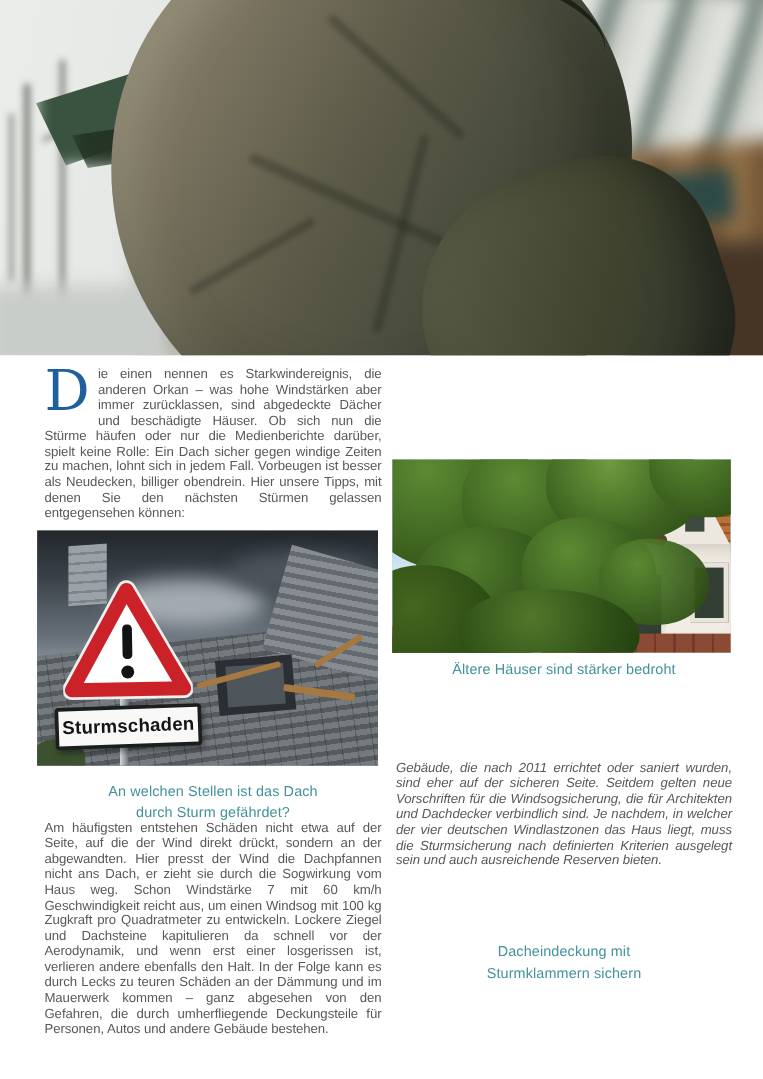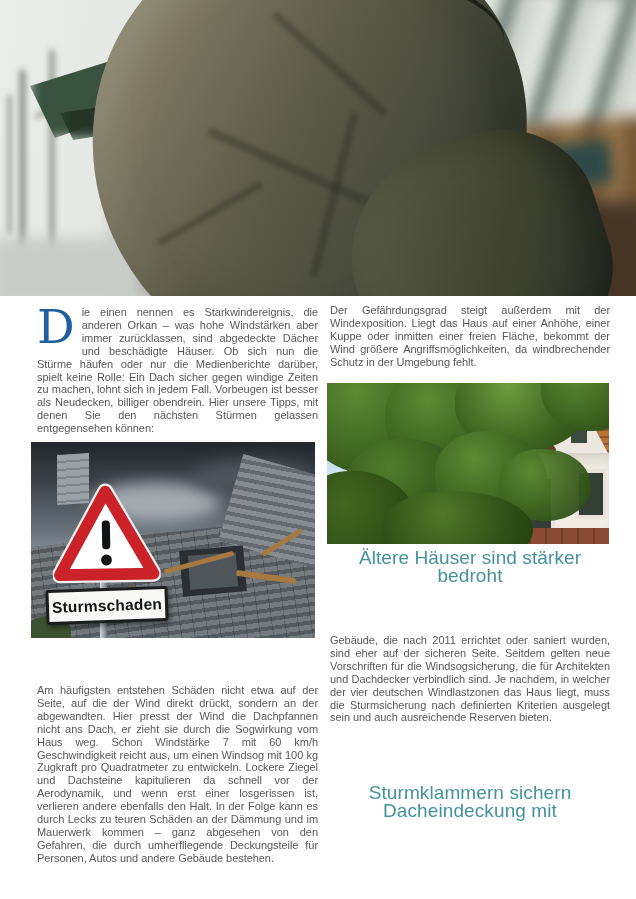--- a/index.html
+++ b/index.html
@@ -1,21 +1,21 @@
 <!DOCTYPE html>
 <html lang="de"><head>
 <meta charset="utf-8">
 <style>
   html,body{margin:0;padding:0;}
   body{width:636px;height:899px;background:#ffffff;font-family:"Liberation Sans",sans-serif;}
   .page{position:relative;width:636px;height:899px;background:#fff;overflow:hidden;}
 
   
   .para{position:absolute;color:#58585a;font-size:11px;line-height:12.9px;text-align:justify;letter-spacing:-0.05px;}
-  .heading{position:absolute;color:#43929c;font-size:19px;line-height:18.2px;text-align:center;letter-spacing:0.1px;}
+  .heading{position:absolute;color:#43929c;font-size:12px;line-height:18.2px;text-align:center;letter-spacing:0.1px;}
   .heading span{display:block;}
   .dropcap{float:left;font-family:"DejaVu Serif",serif;color:#1e5f9e;font-size:47px;line-height:37px;padding:2px 7px 0 0;}
   .footer{position:absolute;left:37px;top:876px;color:#58585a;font-size:11px;}
 
   
   .hero{position:absolute;left:0;top:0;width:636px;height:296px;overflow:hidden;
         background:linear-gradient(100deg,#eaedea 0%,#e0e4e0 38%,#c6ccc5 60%,#a2aaa1 78%,#79847b 100%);}
   .h-tree{position:absolute;background:#767b72;filter:blur(3px);}
   .t1{left:20px;top:70px;width:5px;height:180px;}
   .t2{left:50px;top:50px;width:4px;height:210px;}
@@ -117,21 +117,21 @@
   .l6{left:108px;top:48px;width:112px;height:92px;}
   .l7{left:-32px;top:88px;width:124px;height:112px;background:radial-gradient(circle at 40% 30%,#44661f,#2a4a13 65%,#1b330b);}
   .l8{left:172px;top:66px;width:92px;height:72px;opacity:.95;}
   .l9{left:56px;top:108px;width:150px;height:76px;background:radial-gradient(circle at 40% 30%,#51772a,#2f5117 60%,#203c0c);}
 
   
   .intro{left:37px;top:306px;width:281px;}
   .p-r1{left:330px;top:304px;width:280px;}
   .h-older{left:330px;top:549px;width:280px;}
   .p-r2{left:330px;top:570px;width:280px;}
-  .p-r3{left:330px;top:634px;width:280px;}
+  .p-r3{left:330px;top:634px;width:280px;font-style:italic;}
   .p-r4{left:330px;top:736px;width:280px;}
   .h-clamps{left:330px;top:784px;width:280px;}
   .p-r5{left:330px;top:815px;width:280px;}
   .h-where{left:37px;top:650px;width:281px;}
   .p-l2{left:37px;top:684px;width:281px;}
 </style>
 </head>
 <body>
 
 <div class="page">
@@ -156,21 +156,20 @@
     <div class="h-fold f3"></div>
     <div class="h-fold f4"></div>
     <div class="h-collar"></div>
     <div class="h-arm"></div>
   </div>
 
   <div class="para intro">
     <span class="dropcap">D</span><span>ie einen nennen es Starkwindereignis, die anderen Orkan – was hohe Windstärken aber immer zurücklassen, sind abgedeckte Dächer und beschädigte Häuser. Ob sich nun die Stürme häufen oder nur die Medienberichte darüber, spielt keine Rolle: Ein Dach sicher gegen windige Zeiten zu machen, lohnt sich in jedem Fall. Vorbeugen ist besser als Neudecken, billiger obendrein. Hier unsere Tipps, mit denen Sie den nächsten Stürmen gelassen entgegensehen können:</span>
   </div>
 
-  <div class="para p-r1">Der Gefährdungsgrad steigt außerdem mit der Windexposition. Liegt das Haus auf einer Anhöhe, einer Kuppe oder inmitten einer freien Fläche, bekommt der Wind größere Angriffsmöglichkeiten, da windbrechender Schutz in der Umgebung fehlt.</div>
 
   <div class="photo1">
     <div class="p1-sky"></div>
     <div class="p1-cloud pc1"></div>
     <div class="p1-cloud pc2"></div>
     <div class="p1-roof"></div>
     <div class="p1-roofseams"></div>
     <div class="p1-roof2"></div>
     <div class="p1-chimney"></div>
     <div class="p1-hole"></div>
@@ -215,20 +214,24 @@
     <div class="leaf l5"></div>
     <div class="leaf l6"></div>
     <div class="leaf l7"></div>
     <div class="leaf l8"></div>
     <div class="leaf l9"></div>
   </div>
 
   <div class="heading h-older">Ältere Häuser sind stärker bedroht</div>
   <div class="para p-r3">Gebäude, die nach 2011 errichtet oder saniert wurden, sind eher auf der sicheren Seite. Seitdem gelten neue Vorschriften für die Windsogsicherung, die für Architekten und Dachdecker verbindlich sind. Je nachdem, in welcher der vier deutschen Windlastzonen das Haus liegt, muss die Sturmsicherung nach definierten Kriterien ausgelegt sein und auch ausreichende Reserven bieten.</div>
   <div class="heading h-clamps">
+    <span>Dacheindeckung mit</span>
     <span>Sturmklammern sichern</span>
-    <span>Dacheindeckung mit</span>
-  </div>
-
+  </div>
+
+  <div class="heading h-where">
+    <span>An welchen Stellen ist das Dach</span>
+    <span>durch Sturm gefährdet?</span>
+  </div>
   <div class="para p-l2">Am häufigsten entstehen Schäden nicht etwa auf der Seite, auf die der Wind direkt drückt, sondern an der abgewandten. Hier presst der Wind die Dachpfannen nicht ans Dach, er zieht sie durch die Sogwirkung vom Haus weg. Schon Windstärke 7 mit 60 km/h Geschwindigkeit reicht aus, um einen Windsog mit 100 kg Zugkraft pro Quadratmeter zu entwickeln. Lockere Ziegel und Dachsteine kapitulieren da schnell vor der Aerodynamik, und wenn erst einer losgerissen ist, verlieren andere ebenfalls den Halt. In der Folge kann es durch Lecks zu teuren Schäden an der Dämmung und im Mauerwerk kommen – ganz abgesehen von den Gefahren, die durch umherfliegende Deckungsteile für Personen, Autos und andere Gebäude bestehen.</div>
 
 
 </div>
 
 </body></html>

